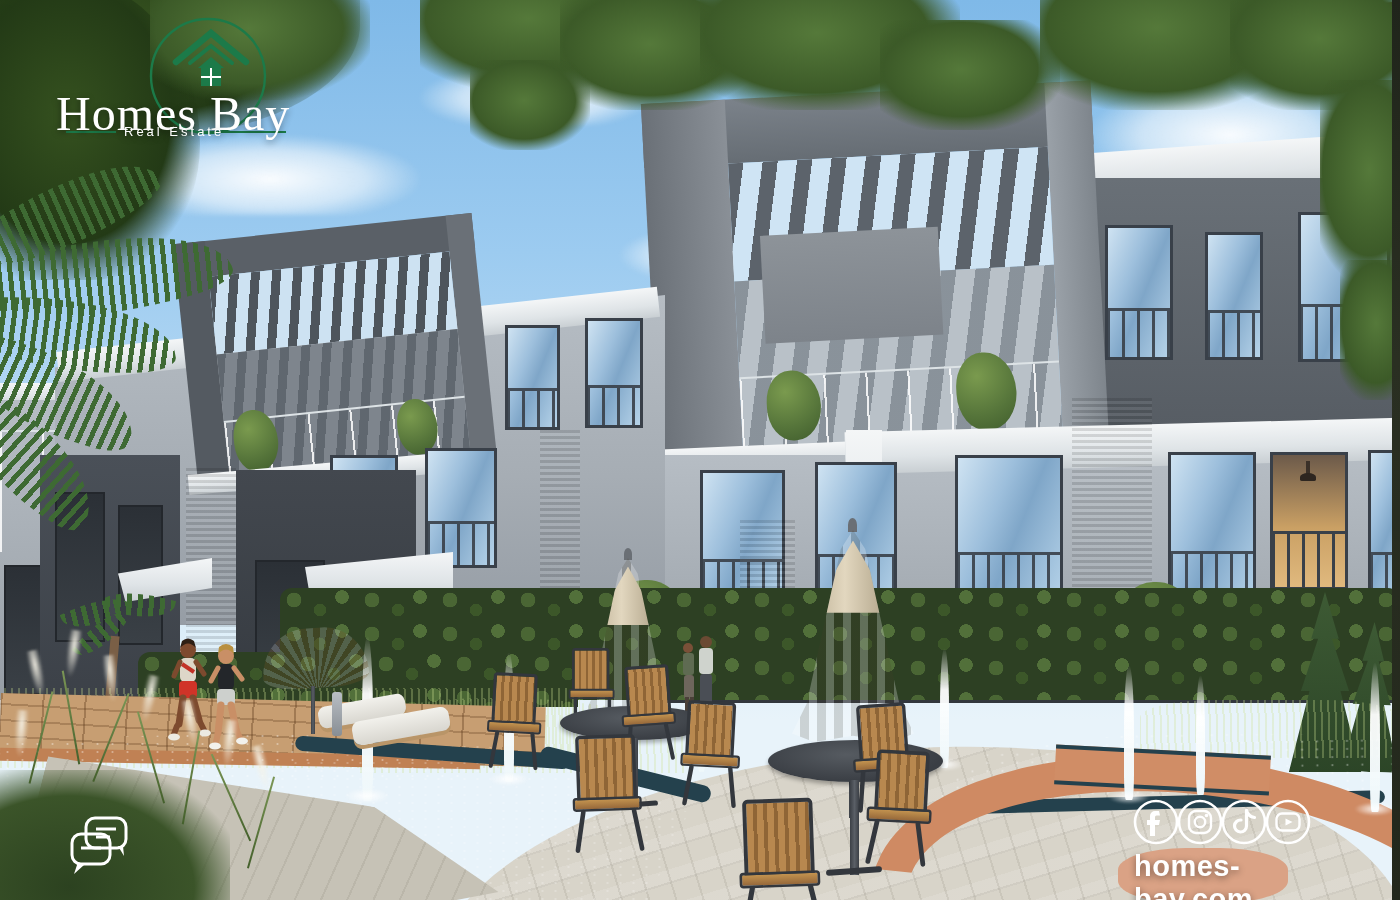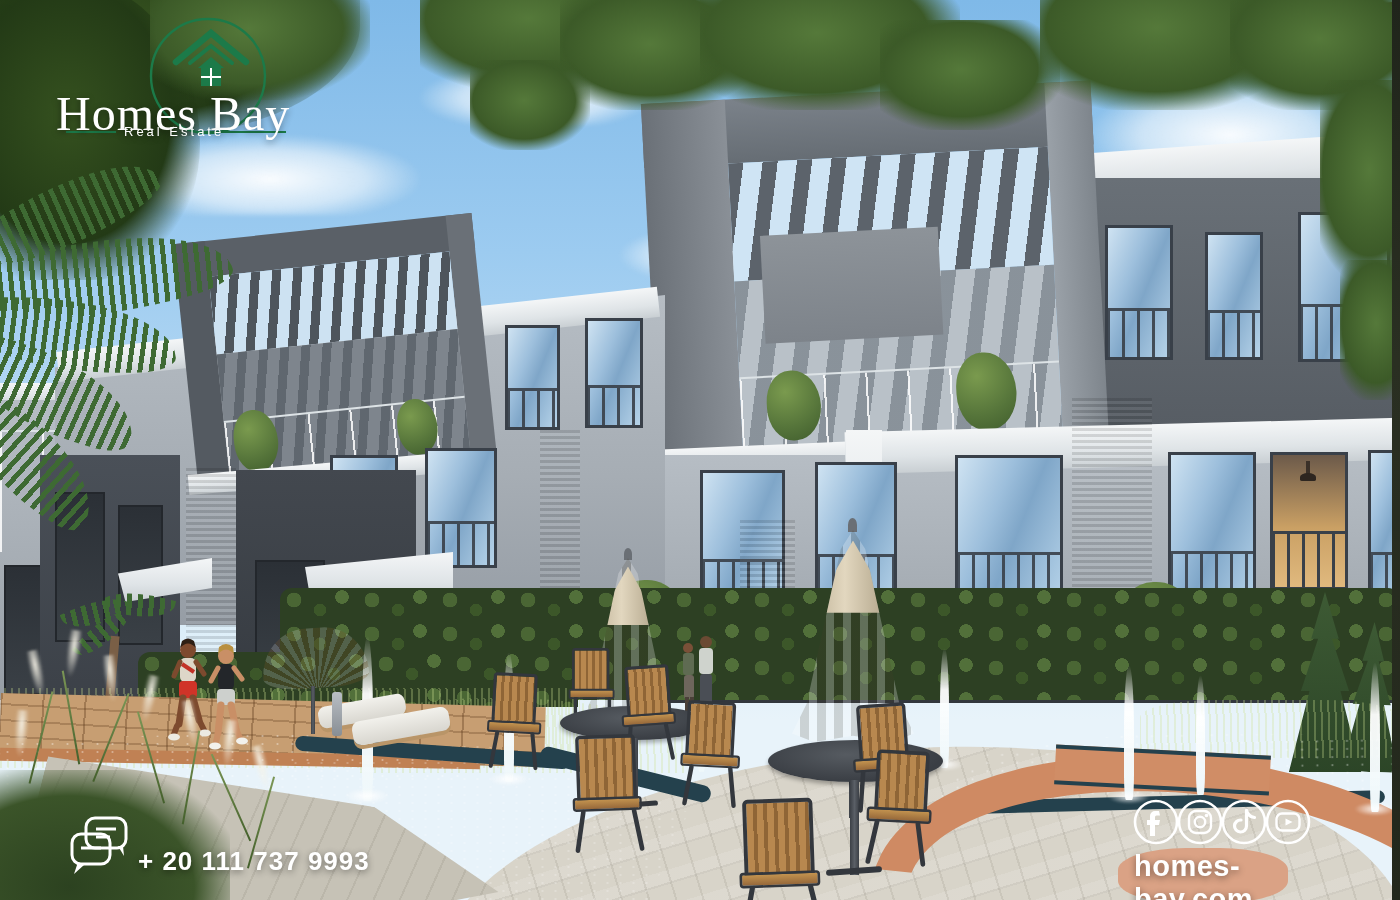--- a/index.html
+++ b/index.html
@@ -420,21 +420,20 @@
   <div class="abs" style="left:58px;top:798px;width:340px;height:96px;">
     <svg class="abs" style="left:6px;top:12px;" width="70" height="70" viewBox="0 0 70 70">
       <rect x="22" y="8" width="40" height="30" rx="9" fill="none" stroke="#fff" stroke-width="3"></rect>
       <path d="M54 36 l6 10 -1 -10" fill="#fff"></path>
       <line x1="32" y1="19" x2="52" y2="19" stroke="#fff" stroke-width="3"></line>
       <line x1="32" y1="27" x2="46" y2="27" stroke="#fff" stroke-width="3"></line>
       <rect x="8" y="24" width="38" height="30" rx="9" fill="none" stroke="#fff" stroke-width="3"></rect>
       <path d="M14 52 l-4 12 10 -9" fill="#fff"></path>
       <line x1="17" y1="38" x2="37" y2="38" stroke="#fff" stroke-width="3"></line>
     </svg>
-    <div class="abs white-text consult-phone" style="left:80px;top:48px;">+ 20  111 737 9993</div>
   </div>
 
   <div class="abs" style="left:1132px;top:798px;width:210px;height:95px;">
     <div class="abs socrow" style="left:0;top:0;display:flex;gap:0px;">
       <svg width="48" height="48" viewBox="0 0 48 48">
         <circle cx="24" cy="24" r="21" fill="none" stroke="#fff" stroke-width="2.6"></circle>
         <path d="M27 13 h-4 a5 5 0 0 0 -5 5 v4 h-3 v5 h3 v11 h5 v-11 h4 l1 -5 h-5 v-3 a1.5 1.5 0 0 1 1.5 -1.5 h3.5 z" fill="#fff"></path>
       </svg>
       <svg width="48" height="48" viewBox="0 0 48 48" style="margin-left:-4px;">
         <circle cx="24" cy="24" r="21" fill="none" stroke="#fff" stroke-width="2.6"></circle>

